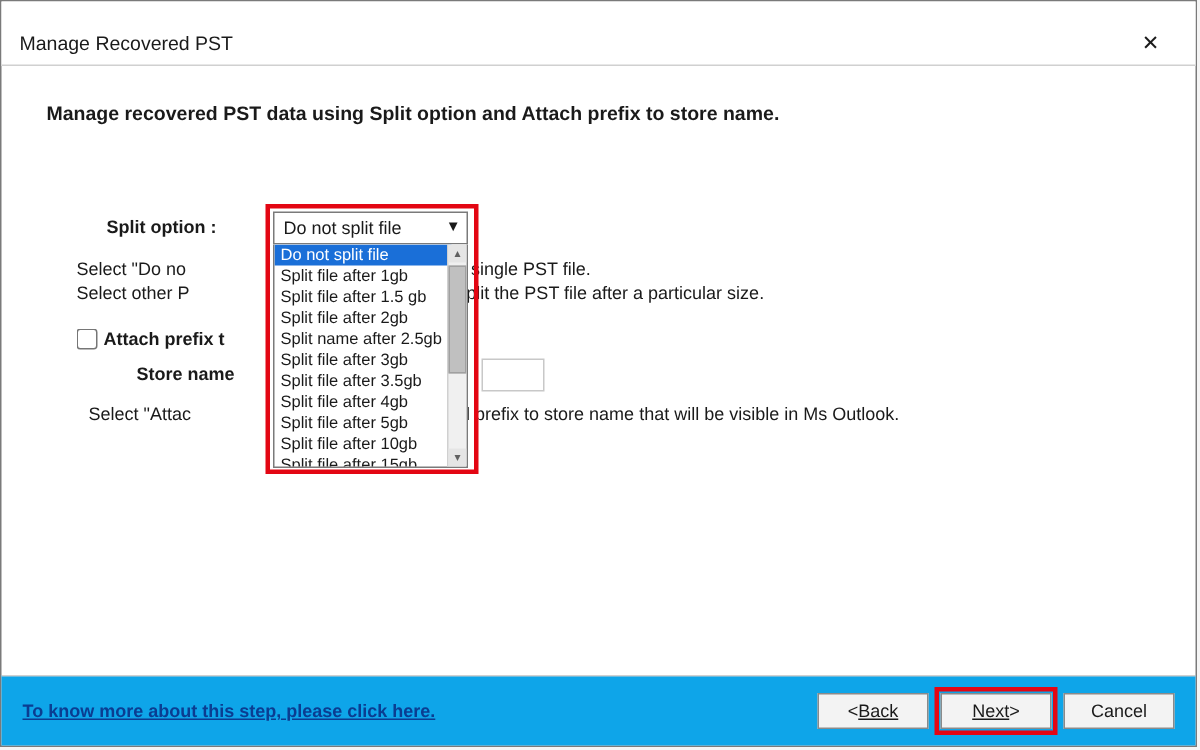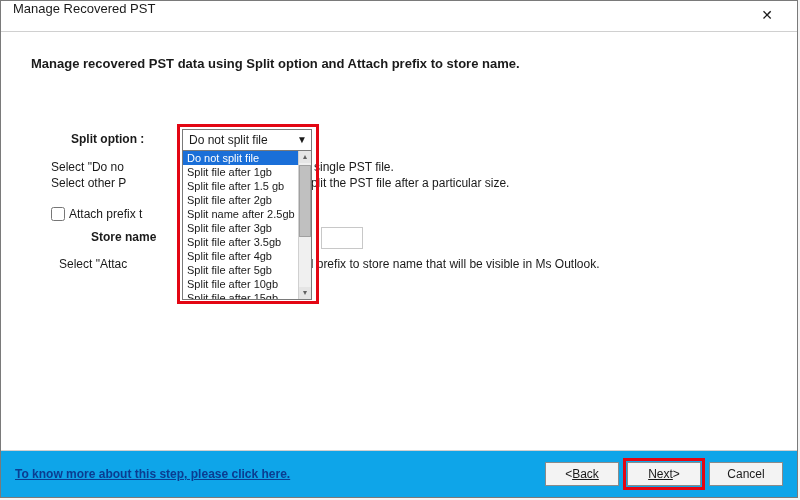--- a/index.html
+++ b/index.html
@@ -18,24 +18,24 @@
     width: 798px;
     height: 498px;
     border: 1px solid #7a7a7a;
     background: #ffffff;
     box-sizing: border-box;
     display: flex;
     flex-direction: column;
   }
   .titlebar {
     display: flex;
-    align-items: flex-start;
+    align-items: center;
     justify-content: space-between;
     height: 30px;
-    padding: 0 10px 0 12px;
+    padding: 12px 10px 0 12px;
     background: #ffffff;
     border-bottom: 1px solid #d0d0d0;
   }
   .titlebar-title {
     font-size: 13px;
   }
   .close-btn {
     width: 40px;
     height: 28px;
     text-align: center;
@@ -79,21 +79,21 @@
     display: flex;
     align-items: center;
     gap: 4px;
   }
   .checkbox-row input {
     width: 14px;
     height: 14px;
     margin: 0;
   }
   .checkbox-row .cb-label {
-    font-weight: normal;
+    font-weight: bold;
   }
   .label-storename {
     position: absolute;
     top: 198px;
     left: 90px;
     font-weight: bold;
   }
   .store-input {
     position: absolute;
     top: 195px;

